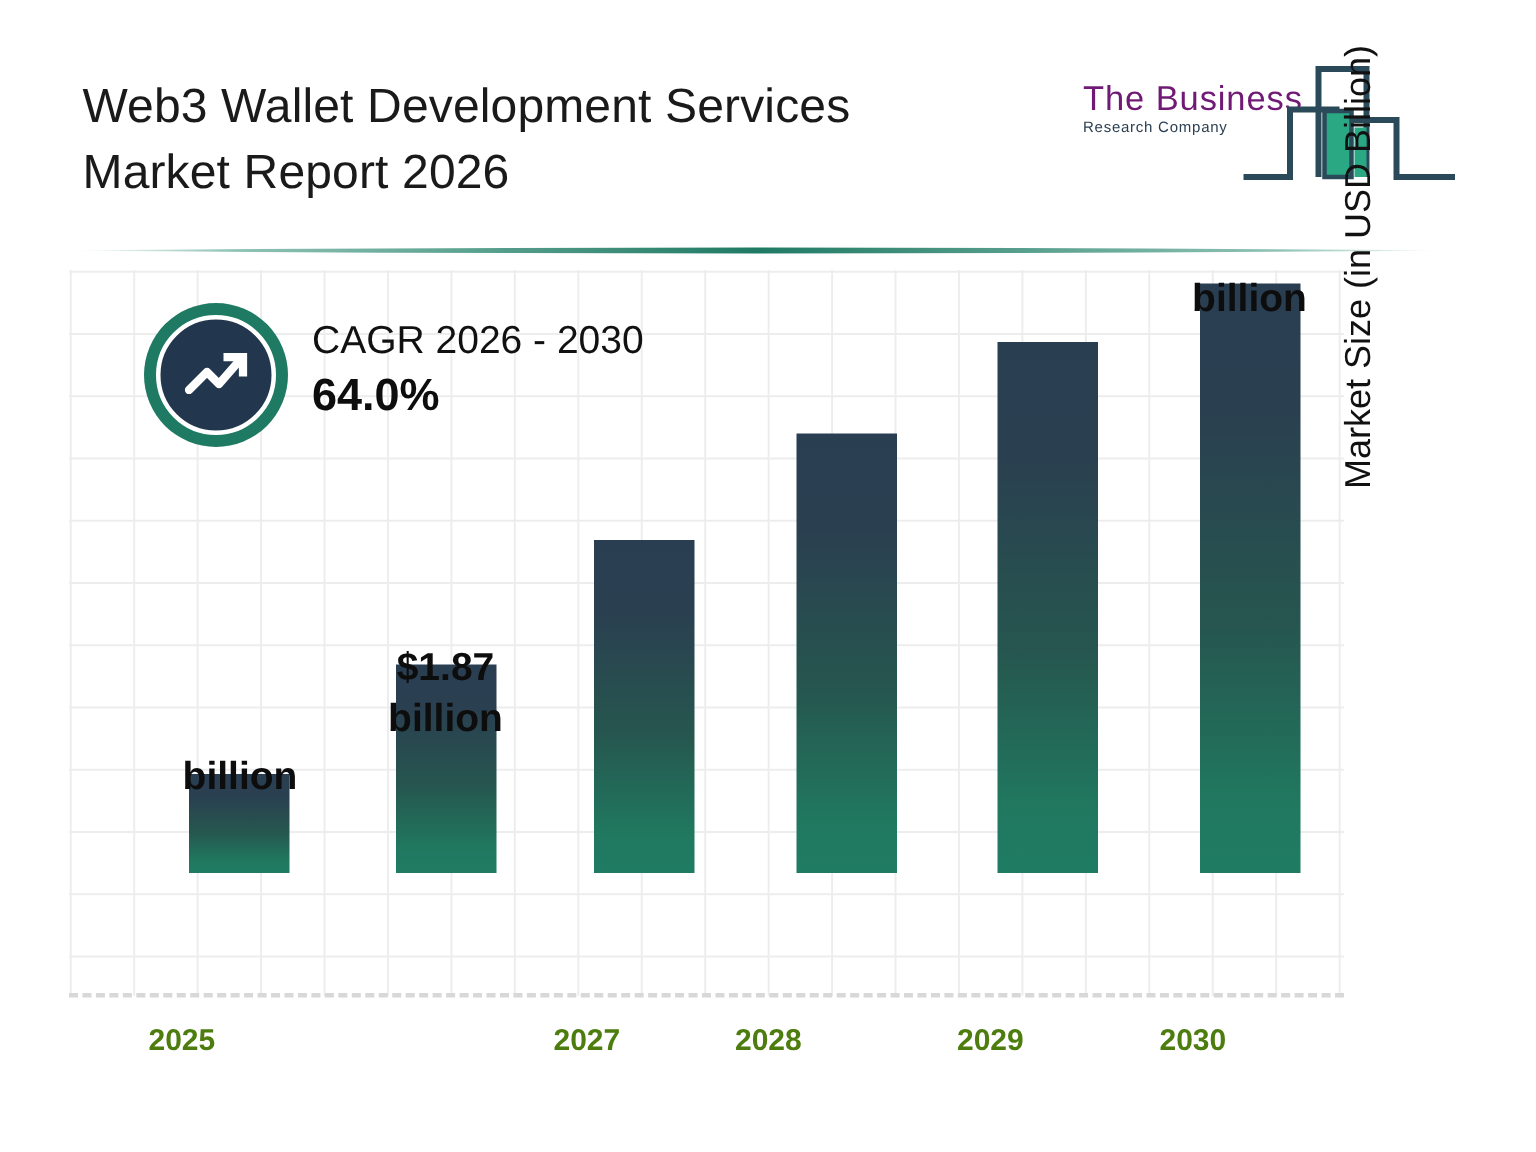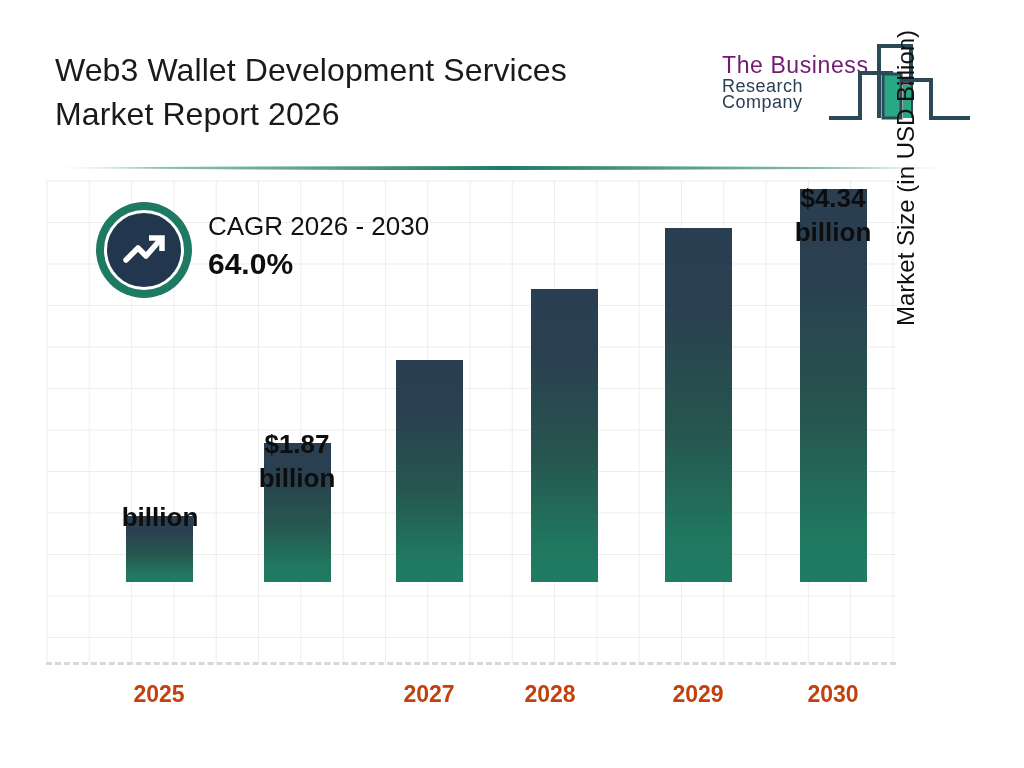--- a/index.html
+++ b/index.html
@@ -19,21 +19,21 @@
     letter-spacing: 0.1px;
   }
   #title .ln { display: block; }
 
   #logo { position: absolute; left: 722px; top: 38px; width: 250px; height: 88px; }
   #logo-text { position: absolute; left: 0px; top: 14px; width: 150px; text-align: left; }
   #logo-line1 {
     font-size: 23px; color: #701a75; letter-spacing: 0.6px; line-height: 26px; font-weight: 400;
   }
   #logo-line2 {
-    font-size: 18px; color: #2b3f52; letter-spacing: 0.5px; line-height: 16px; font-weight: 400;
+    font-size: 10px; color: #2b3f52; letter-spacing: 0.5px; line-height: 16px; font-weight: 400;
   }
   #logo-mark { position: absolute; left: 105px; top: 0px; width: 145px; height: 86px; }
 
   
   #divider { position: absolute; left: 45px; top: 158px; width: 918px; height: 8px; }
 
   
   #chart { position: absolute; left: 0; top: 166px; width: 1024px; height: 602px; }
   #plot {
     position: absolute; left: 46px; top: 14px; width: 850px; height: 484px;
@@ -56,22 +56,22 @@
 
   .vlabel {
     position: absolute; text-align: center;
     font-size: 26px; font-weight: bold; color: #0d0d0d; line-height: 34px;
     white-space: nowrap;
   }
 
   
   #xaxis { position: absolute; left: 0; top: 512px; width: 1024px; height: 50px; }
   .xtick {
-    position: absolute; text-align: center; width: 120px;
-    font-size: 23px; font-weight: bold; color: #c2410c; line-height: 32px;
+    position: absolute; width: 120px;
+    font-size: 20px; font-weight: bold; color: #4d7c0f; line-height: 32px;
   }
 
   
   #ylabel {
     position: absolute; left: 886px; top: 120px;
     width: 380px; height: 40px;
     transform: rotate(-90deg); transform-origin: 20px 20px;
     font-size: 24px; color: #111; line-height: 40px; text-align: left;
     white-space: nowrap;
   }
@@ -156,21 +156,20 @@
     <div class="vlabel" style="left:99px; top:334px; width:122px;">
       <div>billion</div>
     </div>
 
     <div class="vlabel" style="left:236px; top:261px; width:122px;">
       <div>$1.87</div>
       <div>billion</div>
     </div>
 
     <div class="vlabel" style="left:772px; top:15px; width:122px;">
-      <div>$4.34</div>
       <div>billion</div>
     </div>
 
     <div id="xaxis">
       <div class="xtick" style="left:99px;">2025</div>
       <div class="xtick" style="left:369px;">2027</div>
       <div class="xtick" style="left:490px;">2028</div>
       <div class="xtick" style="left:638px;">2029</div>
       <div class="xtick" style="left:773px;">2030</div>
     </div>

